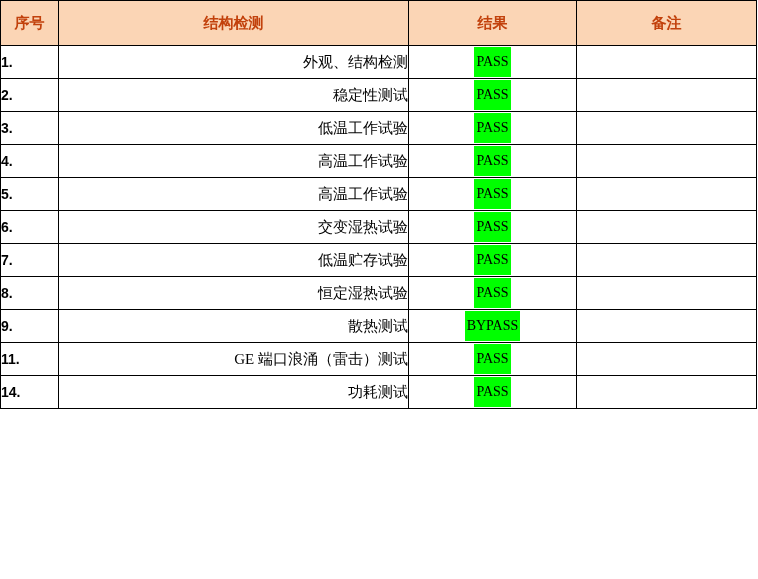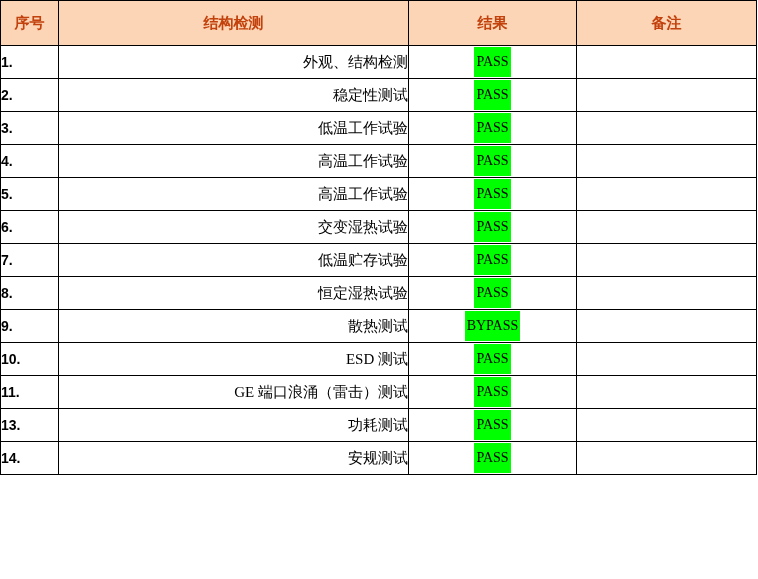--- a/index.html
+++ b/index.html
@@ -140,37 +140,25 @@
         <td class="result-cell"><span class="result-tag">PASS</span></td>
         <td class="note-cell"></td>
       </tr>
       <tr>
         <td class="seq-cell">9.</td>
         <td class="item-cell">散热测试</td>
         <td class="result-cell"><span class="result-tag">BYPASS</span></td>
         <td class="note-cell"></td>
       </tr>
       <tr>
-        <td class="seq-cell">10.</td>
-        <td class="item-cell">ESD 测试</td>
-        <td class="result-cell"><span class="result-tag">PASS</span></td>
-        <td class="note-cell"></td>
-      </tr>
-      <tr>
         <td class="seq-cell">11.</td>
         <td class="item-cell">GE 端口浪涌（雷击）测试</td>
         <td class="result-cell"><span class="result-tag">PASS</span></td>
         <td class="note-cell"></td>
       </tr>
       <tr>
-        <td class="seq-cell">13.</td>
+        <td class="seq-cell">14.</td>
         <td class="item-cell">功耗测试</td>
-        <td class="result-cell"><span class="result-tag">PASS</span></td>
-        <td class="note-cell"></td>
-      </tr>
-      <tr>
-        <td class="seq-cell">14.</td>
-        <td class="item-cell">安规测试</td>
         <td class="result-cell"><span class="result-tag">PASS</span></td>
         <td class="note-cell"></td>
       </tr>
     </tbody>
 </table>
 
 </body></html>

